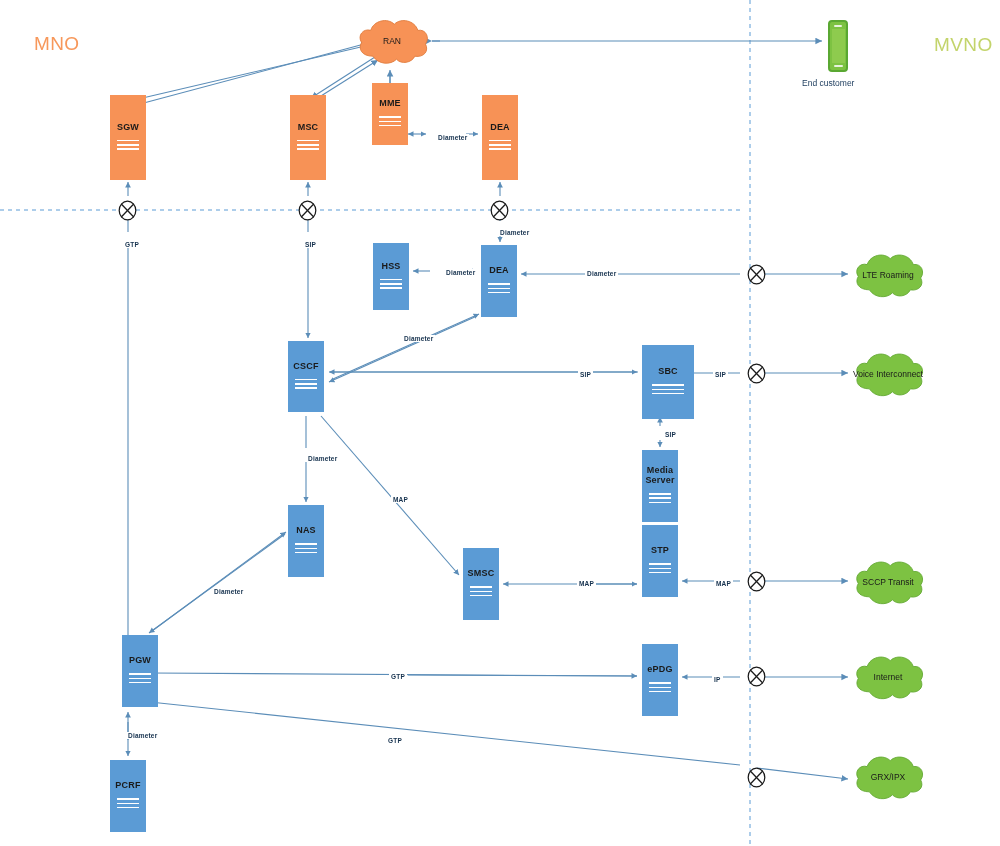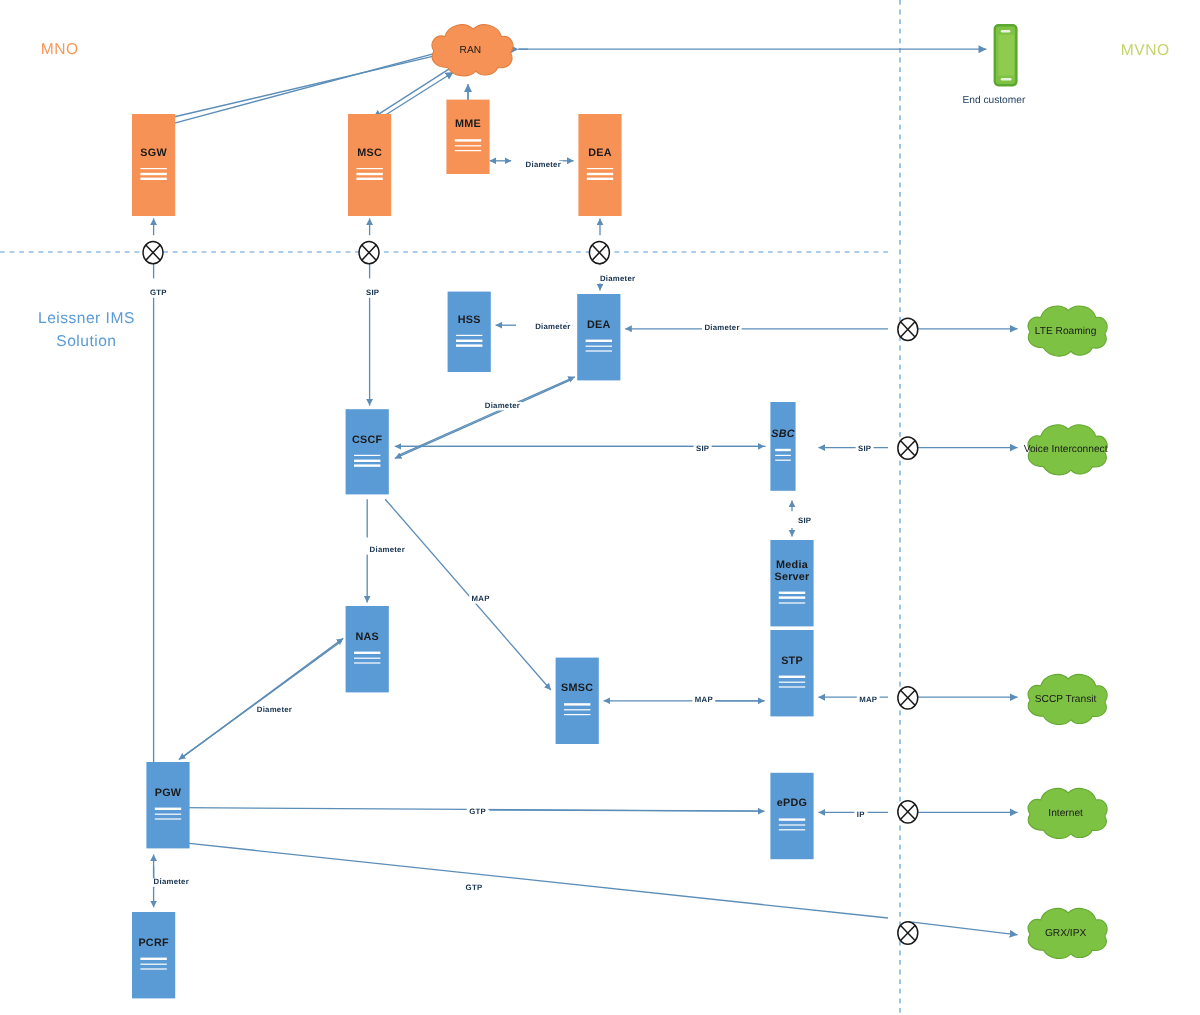--- a/index.html
+++ b/index.html
@@ -1,20 +1,20 @@
 <!DOCTYPE html>
 <html><head>
 <meta charset="utf-8">
 <style>
   html,body{margin:0;padding:0;background:#ffffff;}
   body{font-family:"Liberation Sans",sans-serif;}
   #canvas{position:relative;width:1000px;height:846px;background:#fff;overflow:hidden;}
 
   
-  .zone-label{position:absolute;font-size:13px;letter-spacing:.4px;white-space:pre-line;}
+  .zone-label{position:absolute;font-size:19px;letter-spacing:.4px;white-space:pre-line;}
   .zone-mno{color:#F7985B;}
   .zone-mvno{color:#C3D46B;}
   .zone-ims{color:#5B9BD5;text-align:center;line-height:1.45;}
 
   
   .node{position:absolute;display:flex;flex-direction:column;align-items:center;justify-content:center;}
   .node .box{width:100%;height:100%;display:flex;flex-direction:column;align-items:center;justify-content:center;}
   .node .nlabel{font-size:9px;font-weight:bold;color:#1a1a1a;text-align:center;line-height:1.08;letter-spacing:.2px;}
   .node .lines{margin-top:5px;width:60%;}
   .node .lines i{display:block;height:1.6px;background:#fff;margin:2.6px 0;}
@@ -134,22 +134,20 @@
       <line x1="740" y1="765" x2="150" y2="702" marker-end="url(#ahs)"></line>
       <line x1="757" y1="768" x2="848" y2="779" marker-end="url(#ah)"></line>
 
       <line x1="128" y1="740" x2="128" y2="712" marker-end="url(#ahs)"></line>
       <line x1="128" y1="722" x2="128" y2="756" marker-end="url(#ahs)"></line>
     </g>
   </svg>
 
   <div class="zone-label zone-mno" style="left:34px;top:33px;">MNO</div>
   <div class="zone-label zone-mvno" style="left:934px;top:34px;">MVNO</div>
-  <div class="zone-label zone-ims" style="left:12px;top:256px;width:120px;">Leissner IMS
-Solution</div>
 
   <div id="layer-nodes">
       <div class="node orange" style="left: 110px; top: 95px; width: 36px; height: 85px;">
         <div class="box">
        <div class="nlabel">SGW</div>
        <div class="lines">
             <i></i>
             <i></i>
             <i></i>
           </div>
@@ -208,21 +206,21 @@
       <div class="node blue" style="left: 288px; top: 341px; width: 36px; height: 71px;">
         <div class="box">
        <div class="nlabel">CSCF</div>
        <div class="lines">
             <i></i>
             <i></i>
             <i></i>
           </div>
      </div>
       </div>
-      <div class="node blue" style="left: 642px; top: 335px; width: 21px; height: 74px; font-style: italic;">
+      <div class="node blue" style="left: 642px; top: 345px; width: 52px; height: 74px;">
         <div class="box">
        <div class="nlabel">SBC</div>
        <div class="lines">
             <i></i>
             <i></i>
             <i></i>
           </div>
      </div>
       </div>
       <div class="node blue" style="left: 642px; top: 450px; width: 36px; height: 72px; justify-content: flex-end;">

